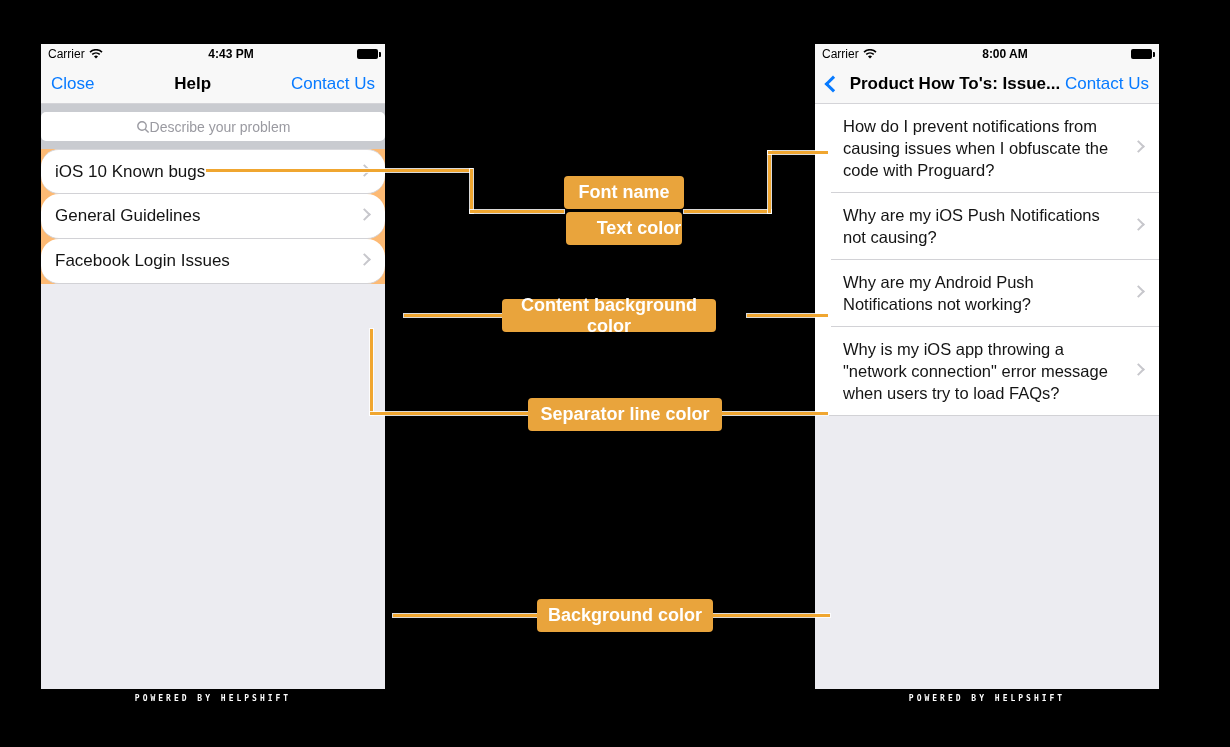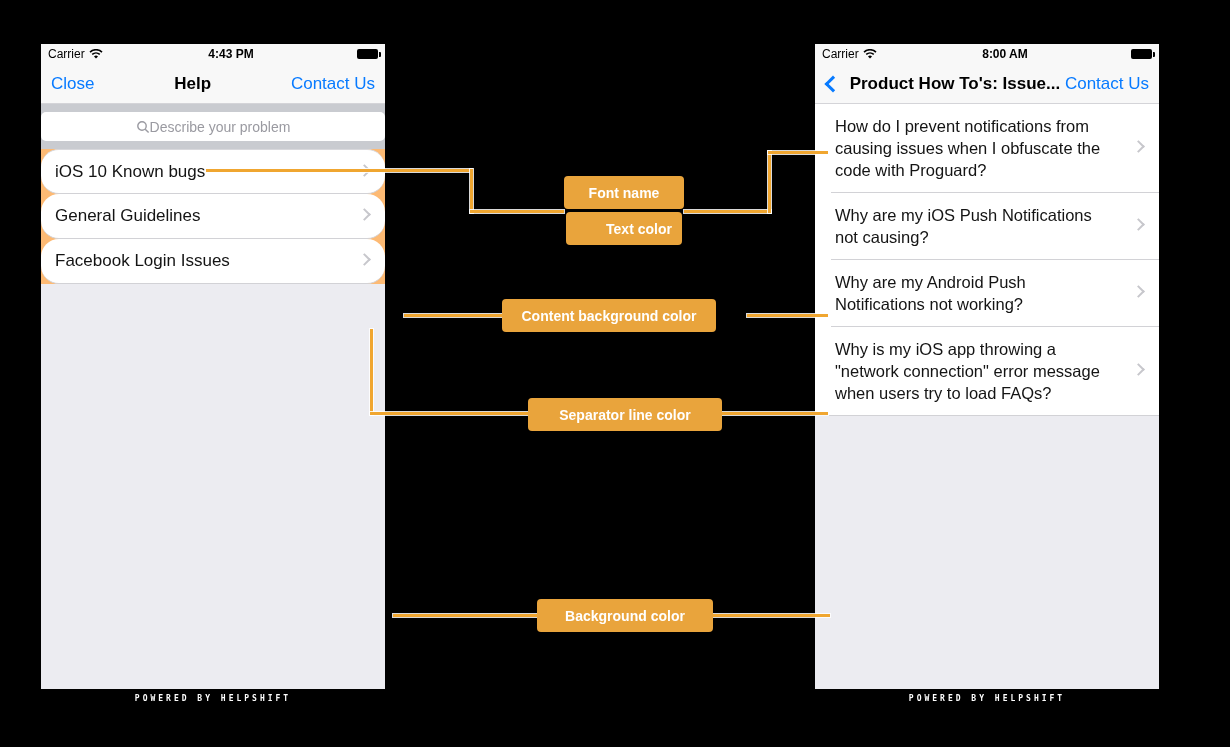--- a/index.html
+++ b/index.html
@@ -100,21 +100,21 @@
     border-bottom: 1px solid #D2D2D6;
     color: #141414;
   }
   .left-row {
     height: 45px; flex: 0 0 45px;
     padding: 0 36px 0 14px;
     font-size: 17px;
     border-radius: 18px;
   }
   .right-row {
-    padding: 11px 42px 11px 20px;
+    padding: 11px 42px 11px 28px;
     font-size: 16.5px; line-height: 22px;
   }
   .right-row.inset-sep::after {
     content: ""; position: absolute;
     left: 0; bottom: -1px; width: 16px; height: 1px;
     background: #FFFFFF;
   }
   .row-chevron {
     position: absolute; right: 16px; top: 50%;
     width: 9px; height: 9px; margin-top: -6px;
@@ -134,21 +134,21 @@
     font-family: "DejaVu Sans Mono", monospace;
     font-size: 8px; font-weight: 700; letter-spacing: 3px;
     white-space: nowrap;
   }
 
   
   .badge {
     position: absolute; z-index: 30;
     background: #E9A43C;
     border-radius: 4px;
-    color: #FFFFFF; font-size: 14px; font-weight: 700;
+    color: #FFFFFF; font-size: 18px; font-weight: 700;
     display: flex; align-items: center; justify-content: center;
     text-align: center;
   }
   .conn {
     position: absolute; z-index: 20;
     background: #F0A630;
     box-shadow: 0 0 0 1px rgba(255,255,255,0.85);
   }
 
   .icon-svg { display: block; }

